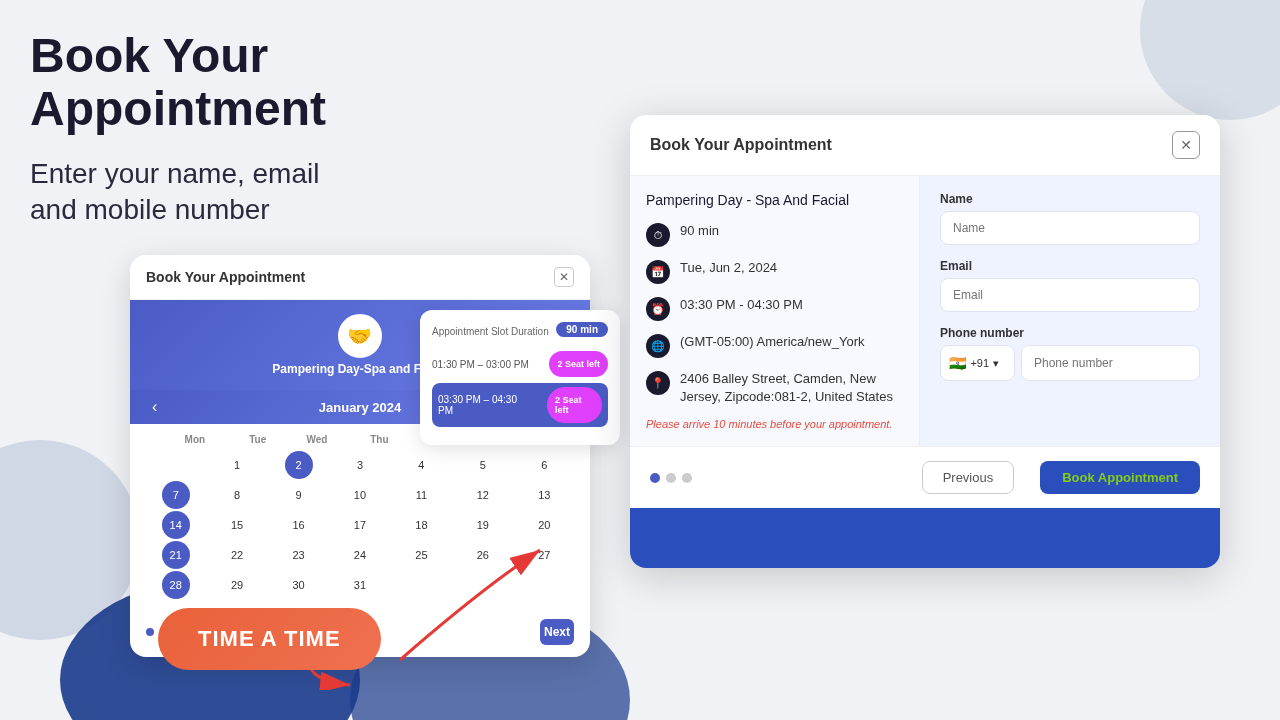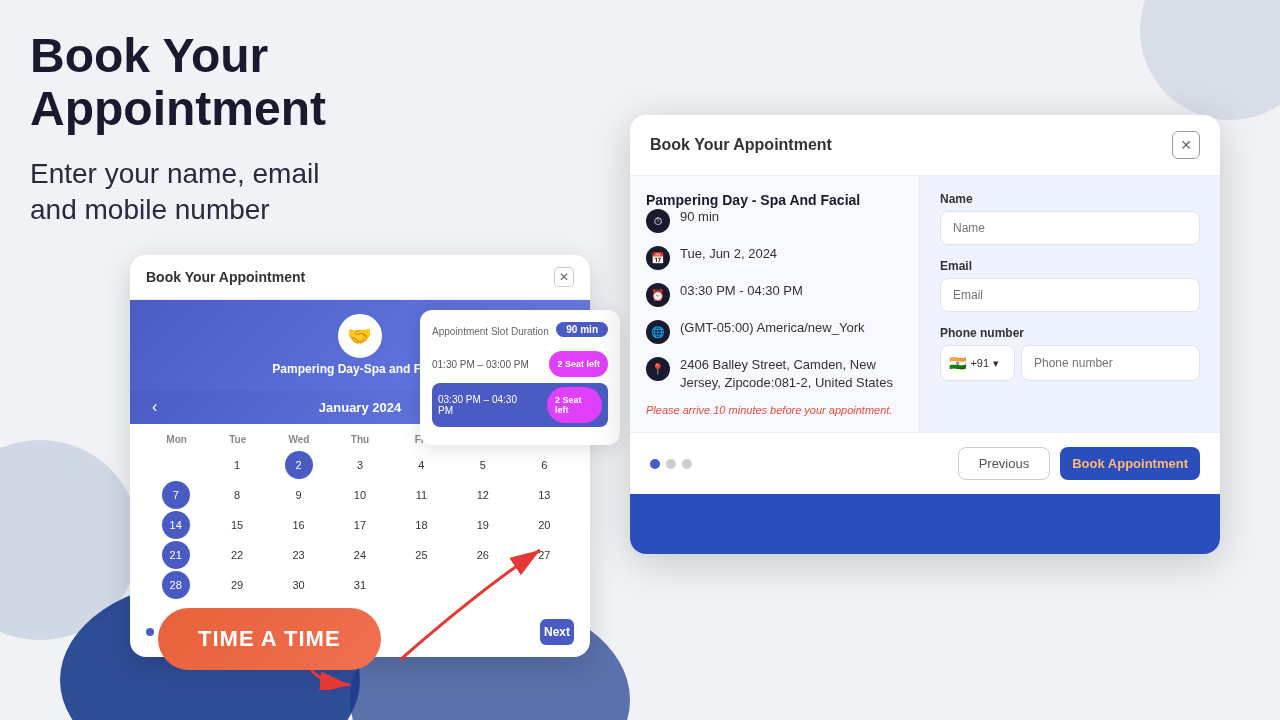--- a/index.html
+++ b/index.html
@@ -184,21 +184,21 @@
     
     .calendar-grid {
       padding: 8px 16px 12px;
     }
     .cal-days-header {
       display: grid;
       grid-template-columns: repeat(7, 1fr);
       margin-bottom: 4px;
     }
     .cal-day-label {
-      text-align: center;
+      text-align: right;
       font-size: 10px;
       color: #888;
       font-weight: 600;
       padding: 2px;
     }
     .cal-days-grid {
       display: grid;
       grid-template-columns: repeat(7, 1fr);
       gap: 2px;
     }
@@ -358,22 +358,23 @@
 
     
     .appt-details-panel {
       width: 290px;
       background: #f7f9ff;
       padding: 16px;
       border-right: 1px solid #eee;
     }
     .appt-service-title {
       font-size: 14px;
-      font-weight: 700;
+      font-weight: 400;
       color: #1a1a2e;
+      margin-bottom: 14px;
     }
     .appt-detail-row {
       display: flex;
       align-items: flex-start;
       gap: 10px;
       margin-bottom: 12px;
     }
     .appt-icon {
       width: 24px;
       height: 24px;
@@ -478,27 +479,28 @@
       background: none;
       border: 1px solid #ccc;
       border-radius: 8px;
       padding: 8px 20px;
       font-size: 13px;
       color: #555;
       cursor: pointer;
     }
     .book-btn {
       background: #2a4fbd;
-      color: #fdba74;
+      color: #84cc16;
       border: none;
       border-radius: 8px;
-      padding: 9px 12px;
+      padding: 9px 22px;
       font-size: 13px;
       font-weight: 600;
       cursor: pointer;
+      margin-left: 16px;
     }
 
     
     .modal-right-bottom {
       background: #2a4fbd;
       height: 60px;
       width: 100%;
     }
 
     

